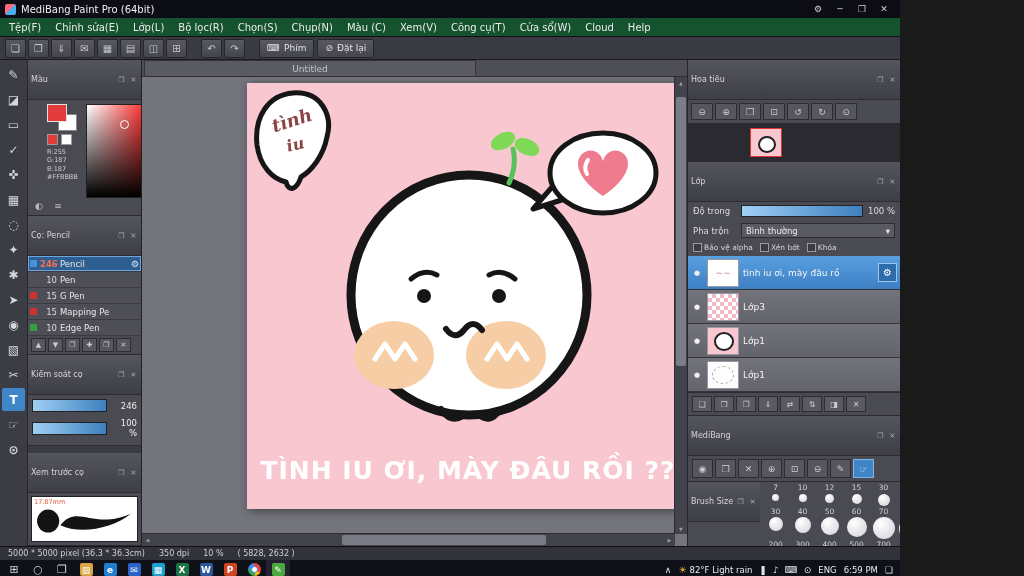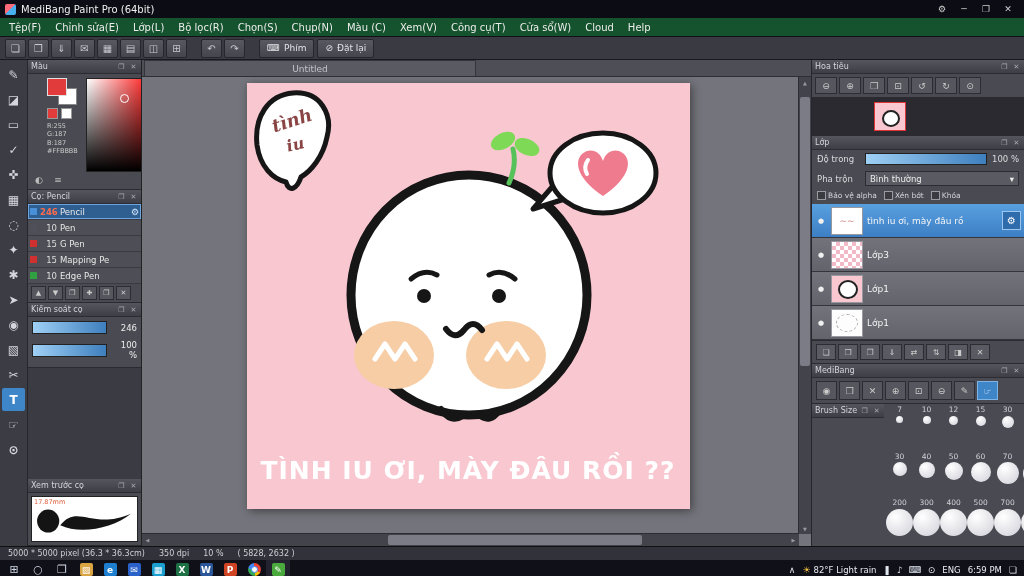--- a/index.html
+++ b/index.html
@@ -1,17 +1,17 @@
 <!DOCTYPE html>
 <html><head>
 <meta charset="utf-8">
 <style>
   html,body{margin:0;padding:0}
   body{background:#1a1a1a;font-family:"DejaVu Sans","Liberation Sans",sans-serif}
-  .app{position:relative;width:1024px;height:576px;overflow:hidden;background:#46464e;color:#ddd;user-select:none}
+  .app{position:relative;width:900px;height:576px;overflow:hidden;background:#46464e;color:#ddd;user-select:none}
 
   
   .titlebar{height:18px;background:#0c0c14;display:flex;align-items:center;gap:5px;padding:0 5px}
   .logo{width:11px;height:11px;border-radius:2px;background:linear-gradient(135deg,#ff6a7a 0 50%,#49b0f0 50% 100%);flex:none}
   .titlebar .title{font-size:10px;color:#f0f0f0}
   .win-btns{margin-left:auto;display:flex}
   .win-btn{width:22px;height:17px;display:flex;align-items:center;justify-content:center;font-size:9px;color:#cfcfcf}
 
   
   .menubar{height:18px;background:#14532d;display:flex;padding:0 2px;border-bottom:1px solid #101016}
@@ -25,21 +25,21 @@
   .tb-labeled{display:flex;align-items:center;gap:4px;height:17px;padding:0 7px;background:linear-gradient(#585860,#45454d);border:1px solid #26262c;border-radius:2px;color:#e2e2e8;font-size:9px}
 
   
   .main{display:flex;height:486px}
   .tool-strip{width:27px;background:#3c3c44;border-right:1px solid #26262c;display:flex;flex-direction:column;align-items:center;padding-top:3px;gap:2px;flex:none}
   .tool-btn{width:23px;height:23px;border-radius:2px;display:flex;align-items:center;justify-content:center;font-size:12px;color:#d6d6de;font-weight:bold}
   .tool-btn.active{background:#3f86c8;color:#fff}
 
   .left-panels{width:113px;background:#3b3b43;border-right:1px solid #222;display:flex;flex-direction:column;flex:none}
   .panel{background:#4a4a52;border-bottom:1px solid #2a2a30}
-  .panel-header{height:13px;display:flex;align-items:center;gap:3px;padding:0 3px;background:linear-gradient(#55555d,#3e3e46);border-bottom:1px solid #2c2c32;font-size:8px;color:#d4d4da}
+  .panel-header{height:13px;display:flex;align-items:center;gap:3px;padding:13px 3px;background:linear-gradient(#55555d,#3e3e46);border-bottom:1px solid #2c2c32;font-size:8px;color:#d4d4da}
   .ph-title{flex:1;white-space:nowrap;overflow:hidden}
   .ph-btn{font-size:7px;color:#a8a8b0;width:9px;text-align:center}
 
   
   .color-body{display:flex;padding:4px 19px 1px;gap:3px}
   .color-left{width:36px;display:flex;flex-direction:column;font-size:6.5px;color:#ccc;flex:none}
   .fgbg{position:relative;width:32px;height:27px;margin-bottom:2px}
   .bg-sw{position:absolute;right:2px;bottom:0;width:17px;height:15px;background:#fff;border:1px solid #888}
   .fg-sw{position:absolute;left:0;top:0;width:18px;height:16px;border:1px solid #e0e0e0}
   .mini-sws{display:flex;gap:3px;margin:1px 0 3px}

